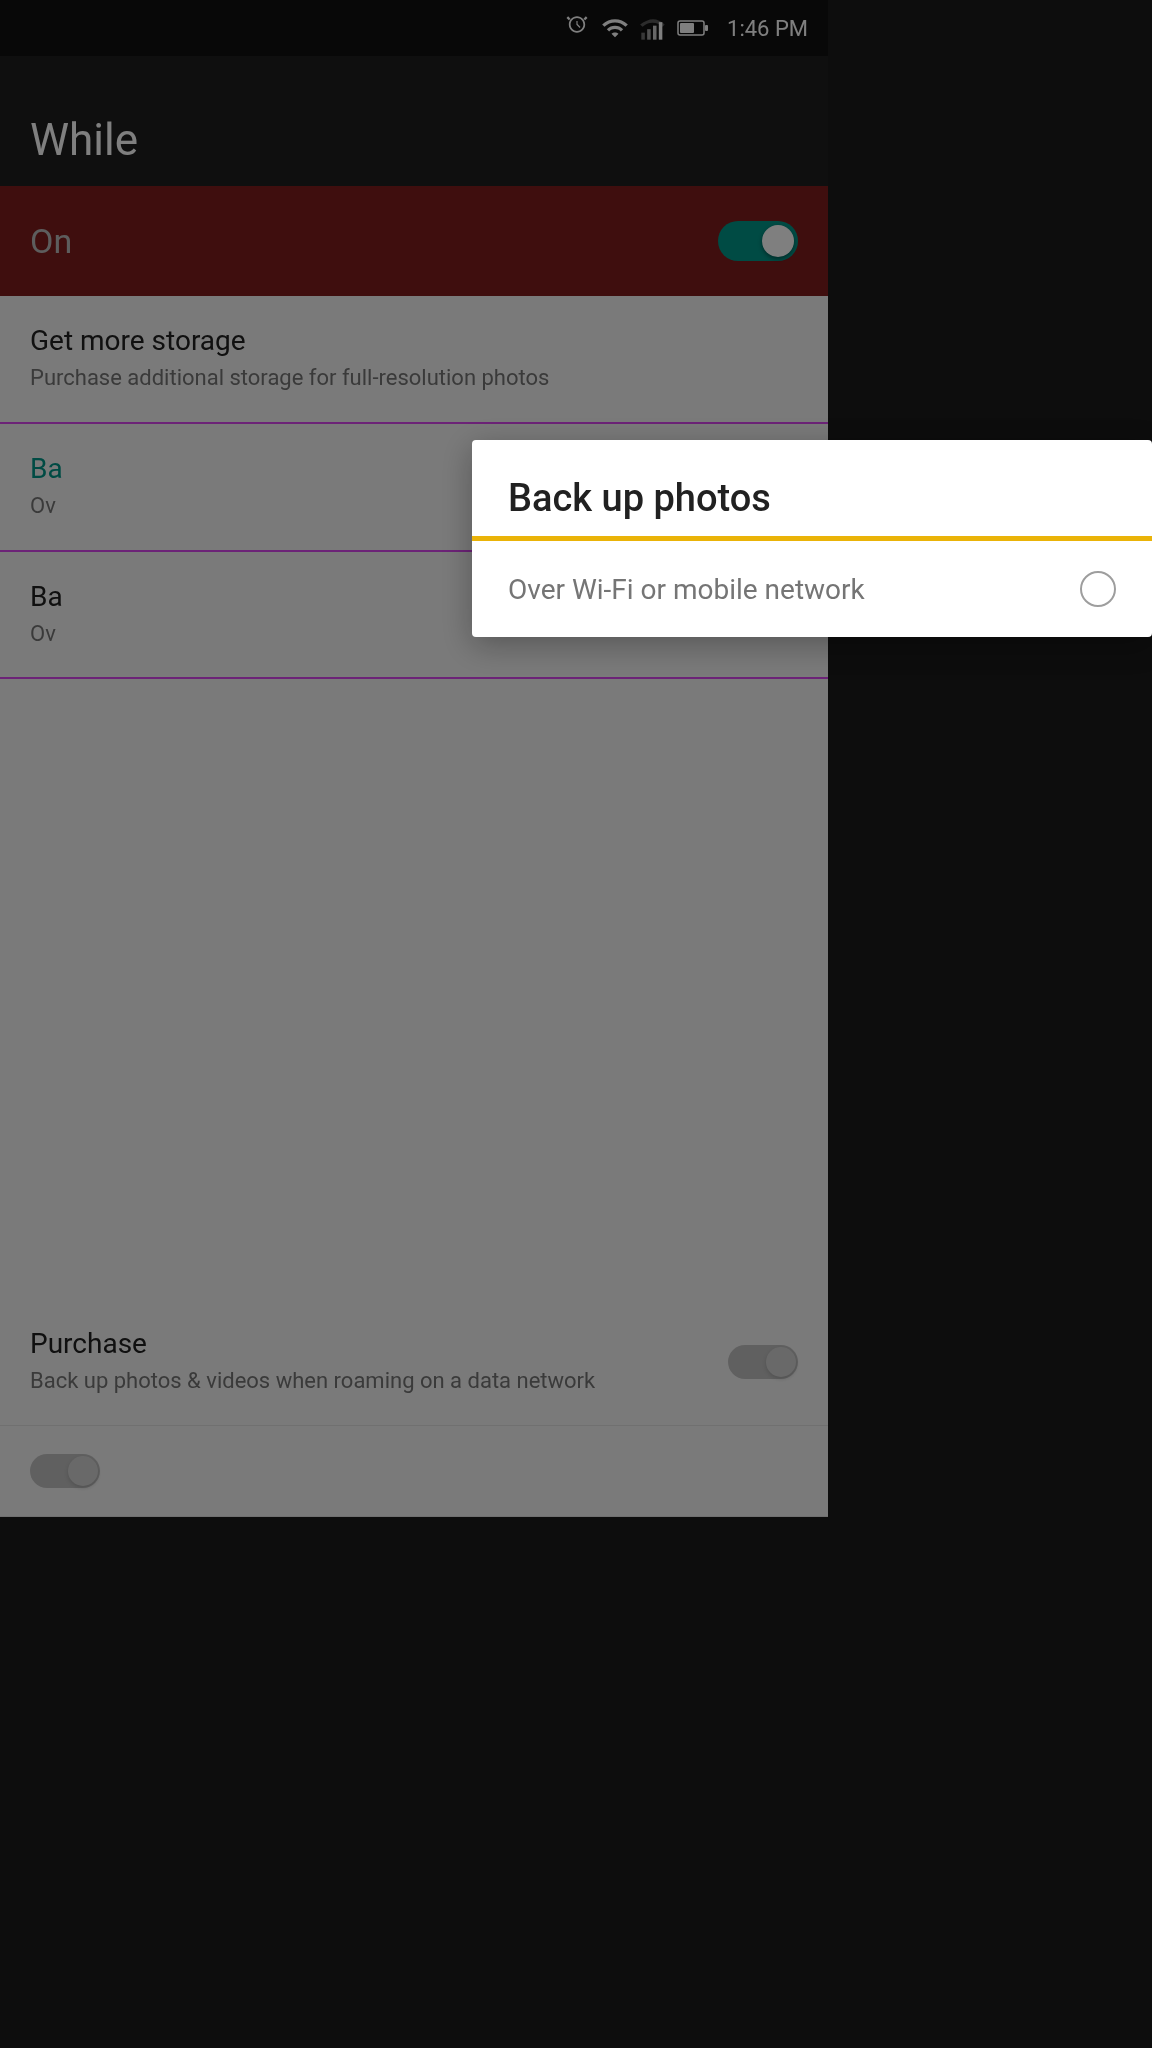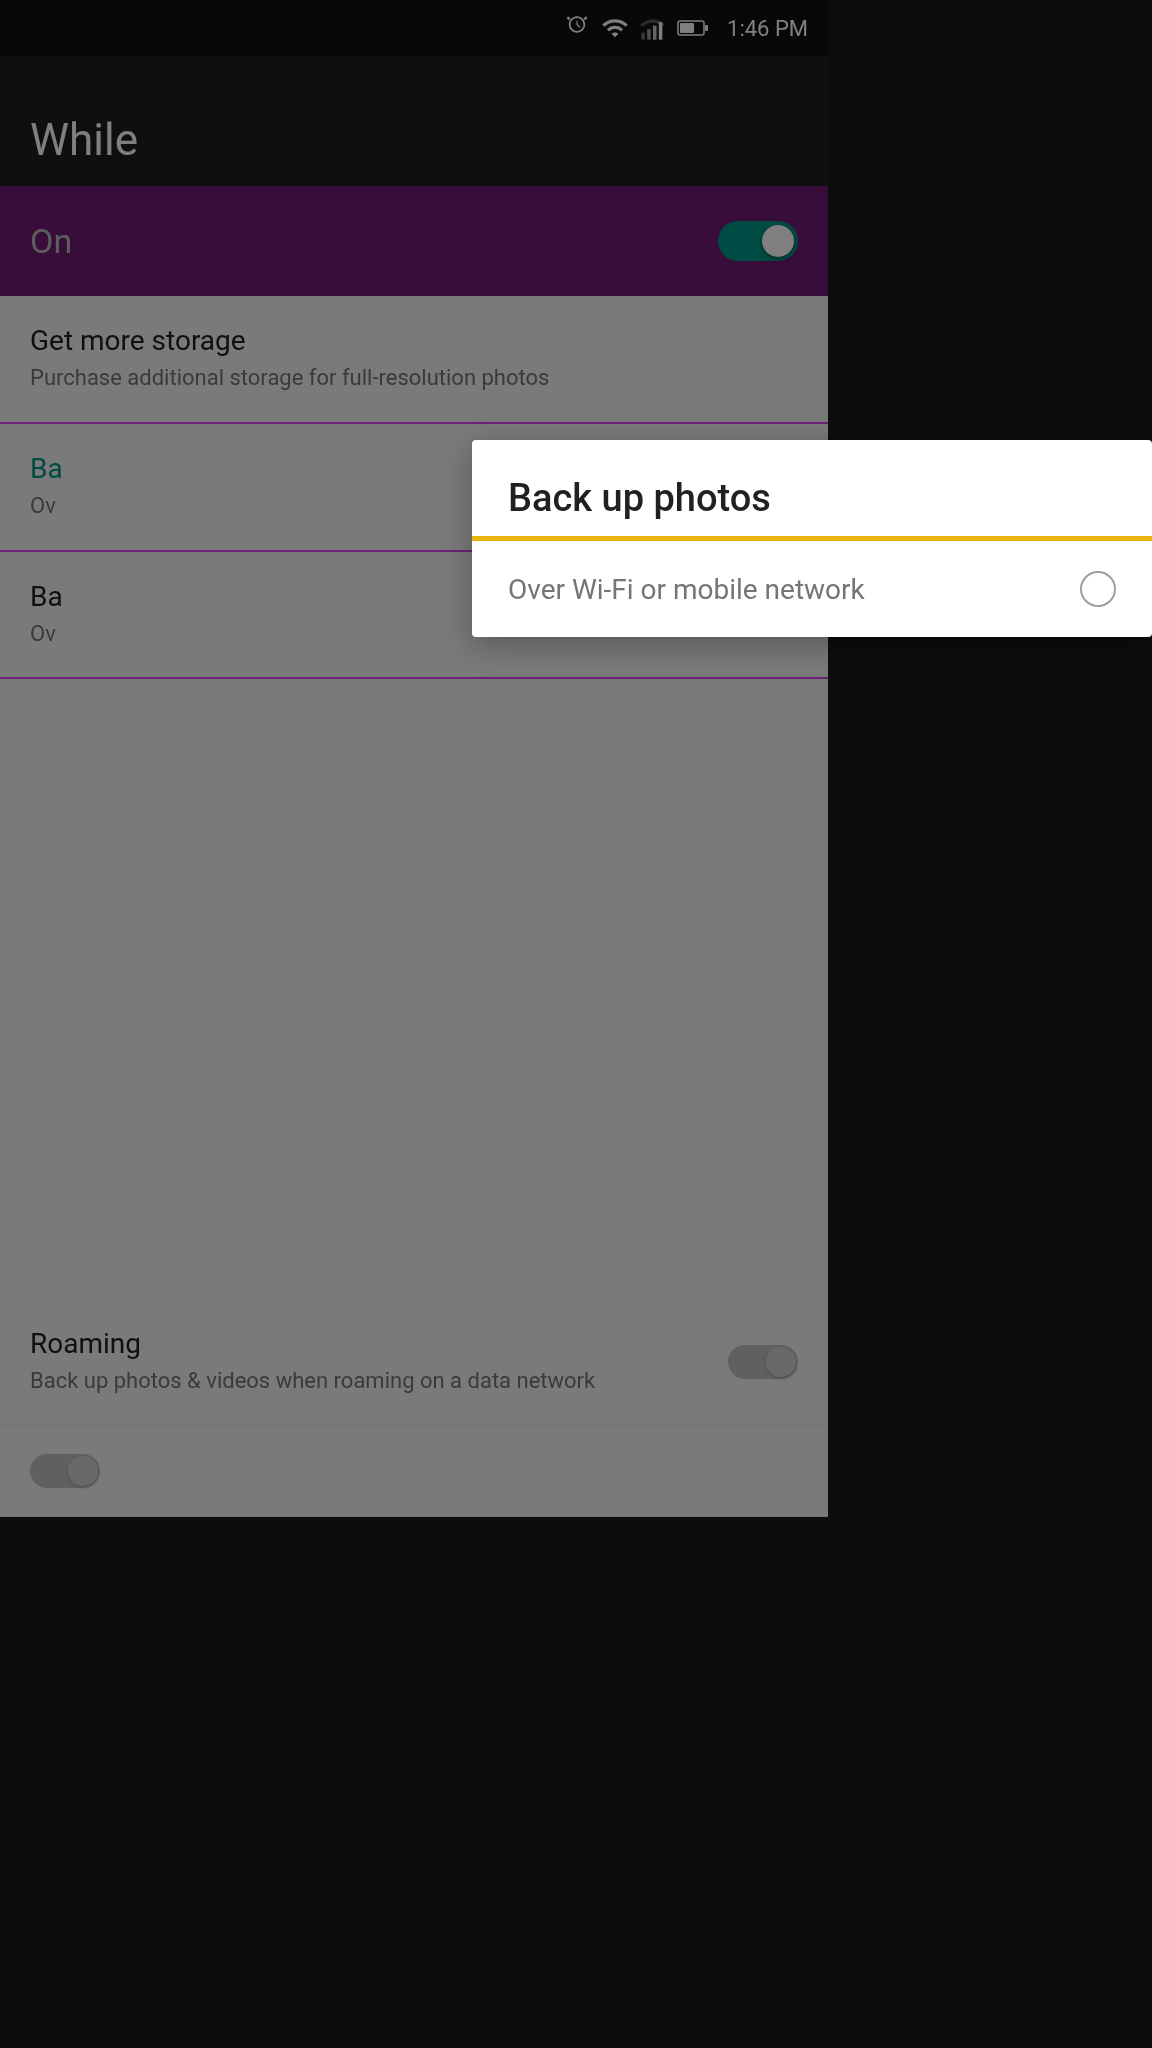--- a/index.html
+++ b/index.html
@@ -48,21 +48,21 @@
     }
 
     .header-title {
       color: #ffffff;
       font-size: 44px;
       font-weight: 400;
     }
 
     
     .toggle-row {
-      background: #701a75;
+      background: #7f1d1d;
       display: flex;
       align-items: center;
       justify-content: space-between;
       padding: 30px 30px;
       height: 110px;
     }
 
     .toggle-label {
       color: #bbb;
       font-size: 34px;
@@ -289,21 +289,21 @@
 
   <div class="settings-item">
     <div class="settings-item-title">Ba</div>
     <div class="settings-item-subtitle">Ov</div>
   </div>
 
   <div style="height: 620px; background: transparent;"></div>
 
   <div class="settings-item-row">
     <div class="settings-item-content">
-      <div class="settings-item-title">Roaming</div>
+      <div class="settings-item-title">Purchase</div>
       <div class="settings-item-subtitle">Back up photos &amp; videos when roaming on a data network</div>
     </div>
     <div class="toggle-switch-small"></div>
   </div>
 
   <div class="settings-item-row">
     <div class="toggle-switch-small"></div>
   </div>
 </div>
 

